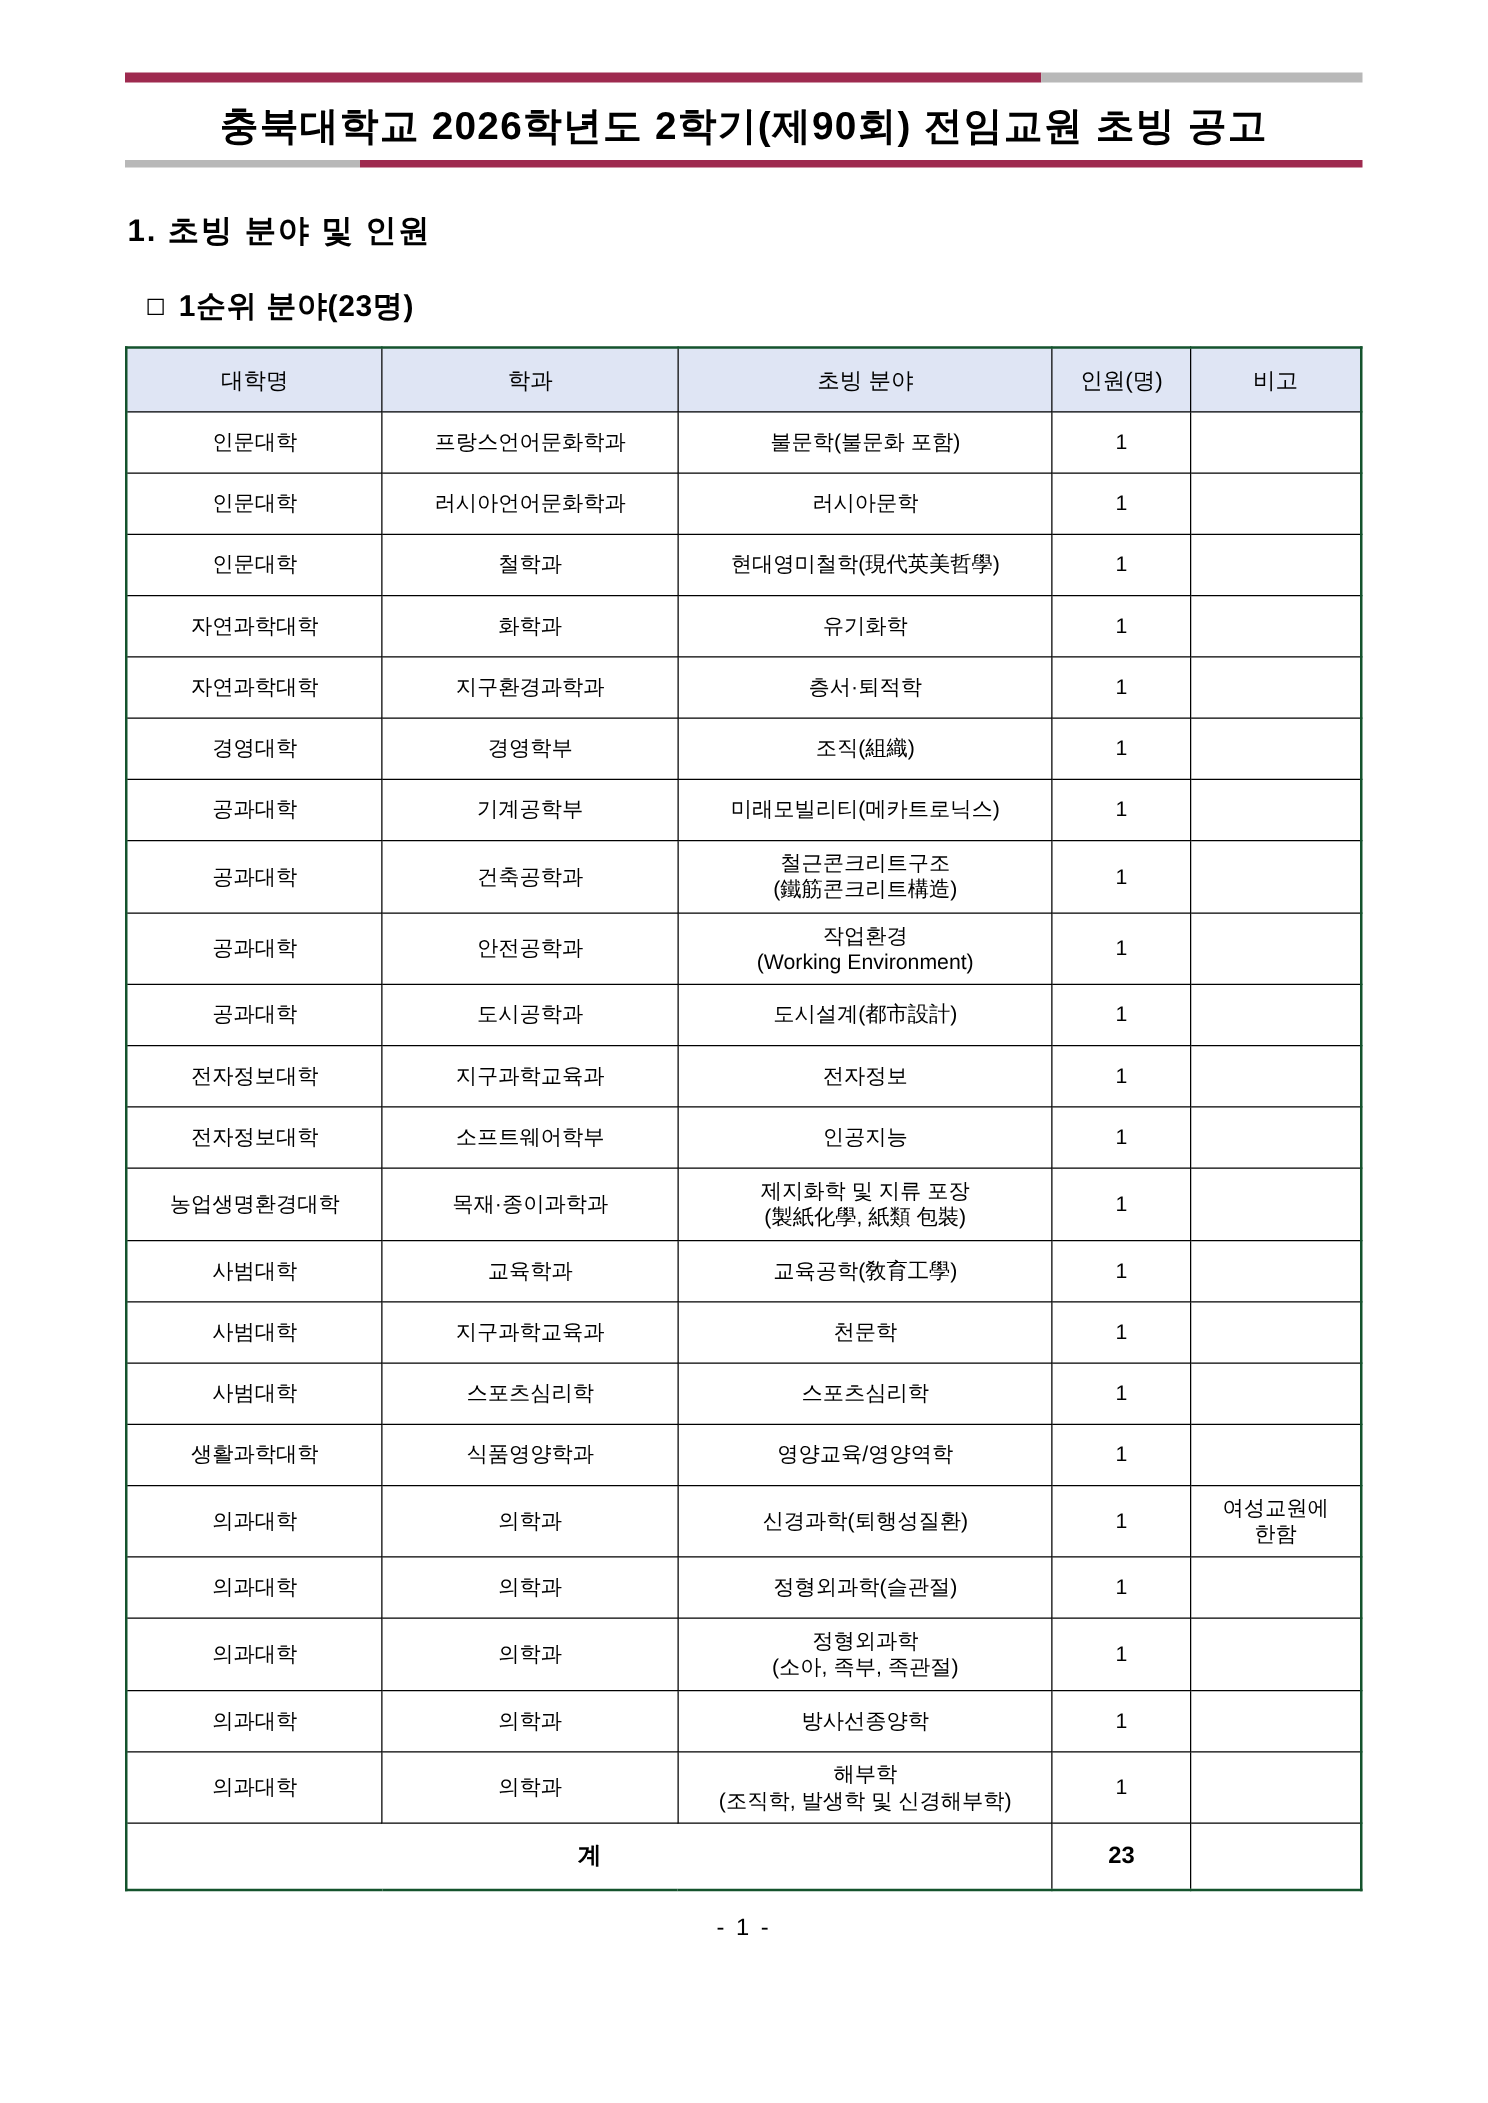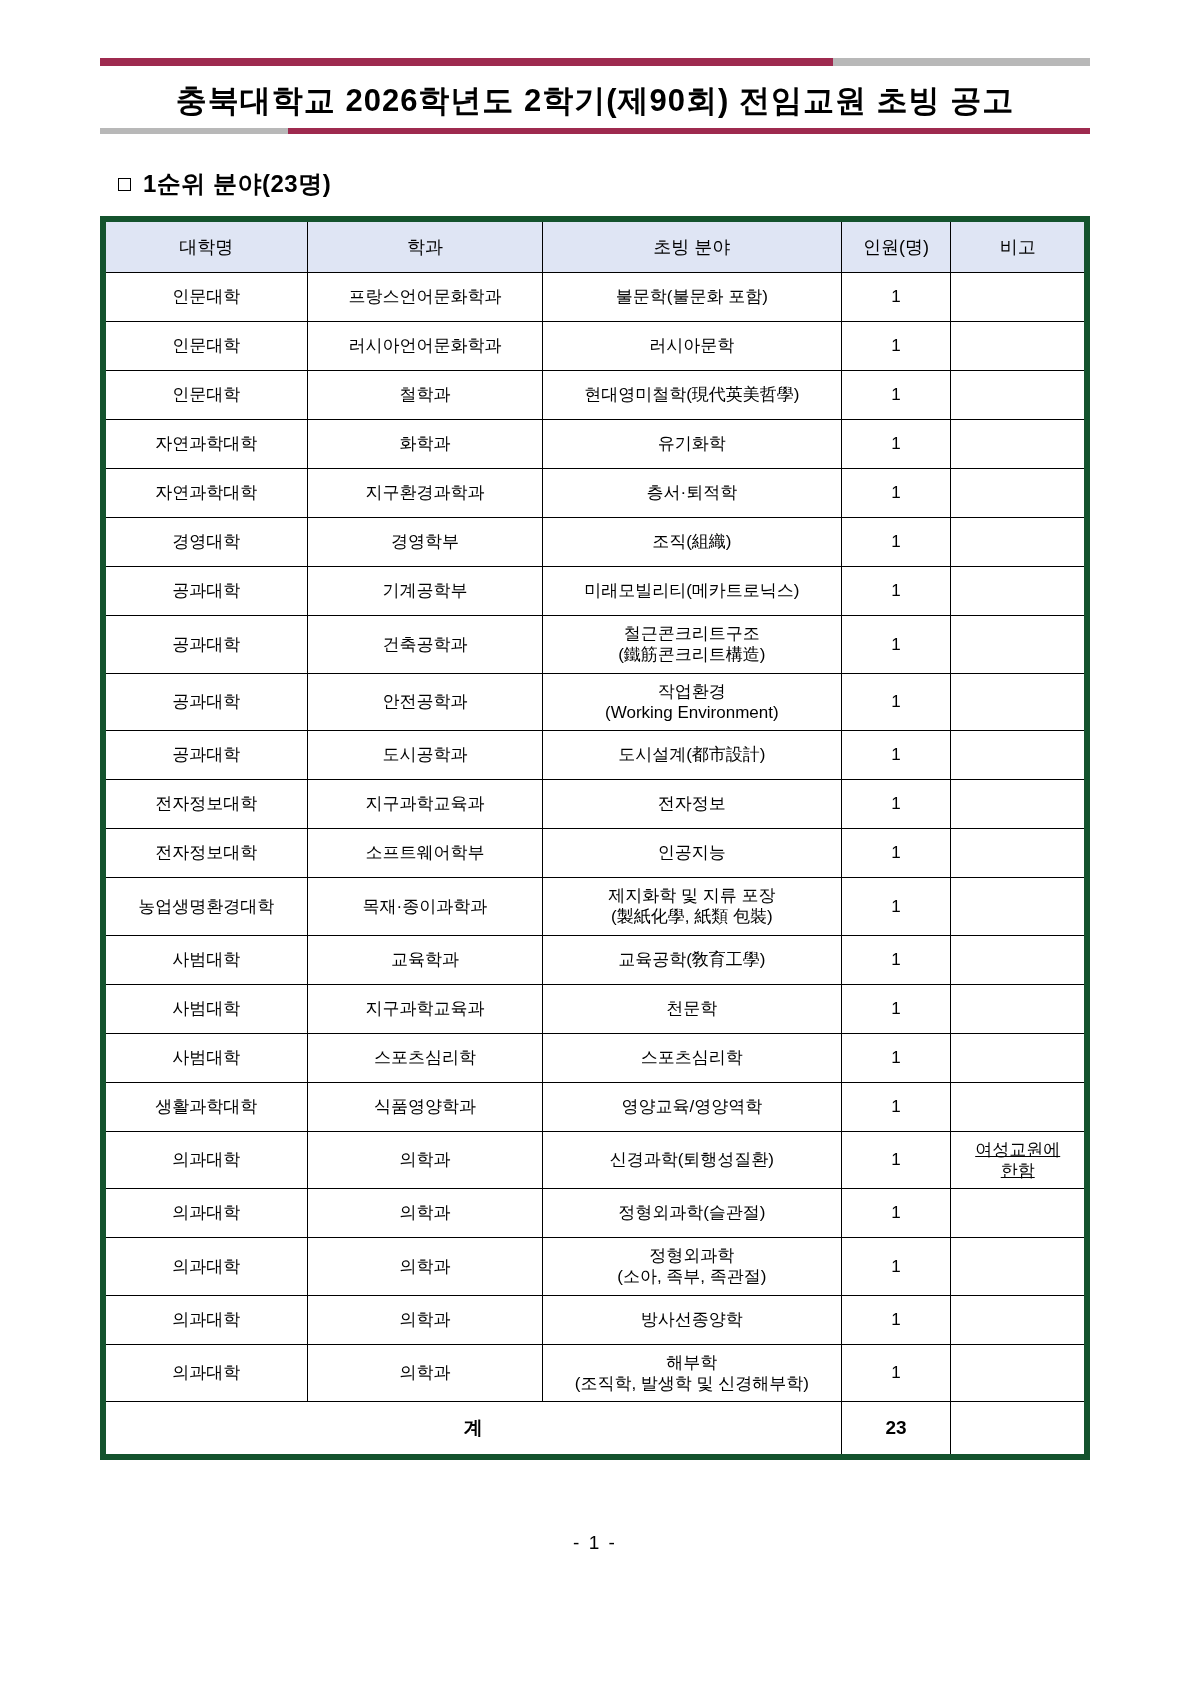--- a/index.html
+++ b/index.html
@@ -77,21 +77,21 @@
     width: 13px;
     height: 13px;
     border: 1.6px solid #000;
     box-sizing: border-box;
   }
   
   table.recruit {
     border-collapse: collapse;
     width: 100%;
     table-layout: fixed;
-    border: 6px solid #14532d;
+    border: 2px solid #14532d;
   }
   table.recruit th,
   table.recruit td {
     border: 1px solid #000;
     text-align: center;
     vertical-align: middle;
     font-size: 17px;
     padding: 7px 3px;
     line-height: 1.25;
   }
@@ -108,21 +108,21 @@
   col.c-dept    { width: 22.5%; }
   col.c-field   { width: 28.5%; }
   col.c-count   { width: 10.5%; }
   col.c-note    { width: 13.0%; }
   td.field-2line { font-size: 16px; }
   tr.total-row td {
     font-weight: bold;
     font-size: 19px;
     height: 38px;
   }
-  .note-small { font-size: 16px; text-decoration: underline; }
+  .note-small { font-size: 16px; }
   
   .page-number {
     position: absolute;
     left: 0;
     right: 0;
     bottom: 128px;
     text-align: center;
     font-size: 19px;
     letter-spacing: 2px;
   }
@@ -137,20 +137,21 @@
     <div class="right"></div>
   </div>
 
   <div class="doc-title">충북대학교 2026학년도 2학기(제90회) 전임교원 초빙 공고</div>
 
   <div class="title-rules-bottom">
     <div class="left"></div>
     <div class="right"></div>
   </div>
 
+  <div class="section-heading">1. 초빙 분야 및 인원</div>
 
   <div class="sub-heading">
     <span class="box-bullet"></span>
     <span>1순위 분야(23명)</span>
   </div>
 
   <table class="recruit">
     <colgroup>
       <col class="c-college">
       <col class="c-dept">

